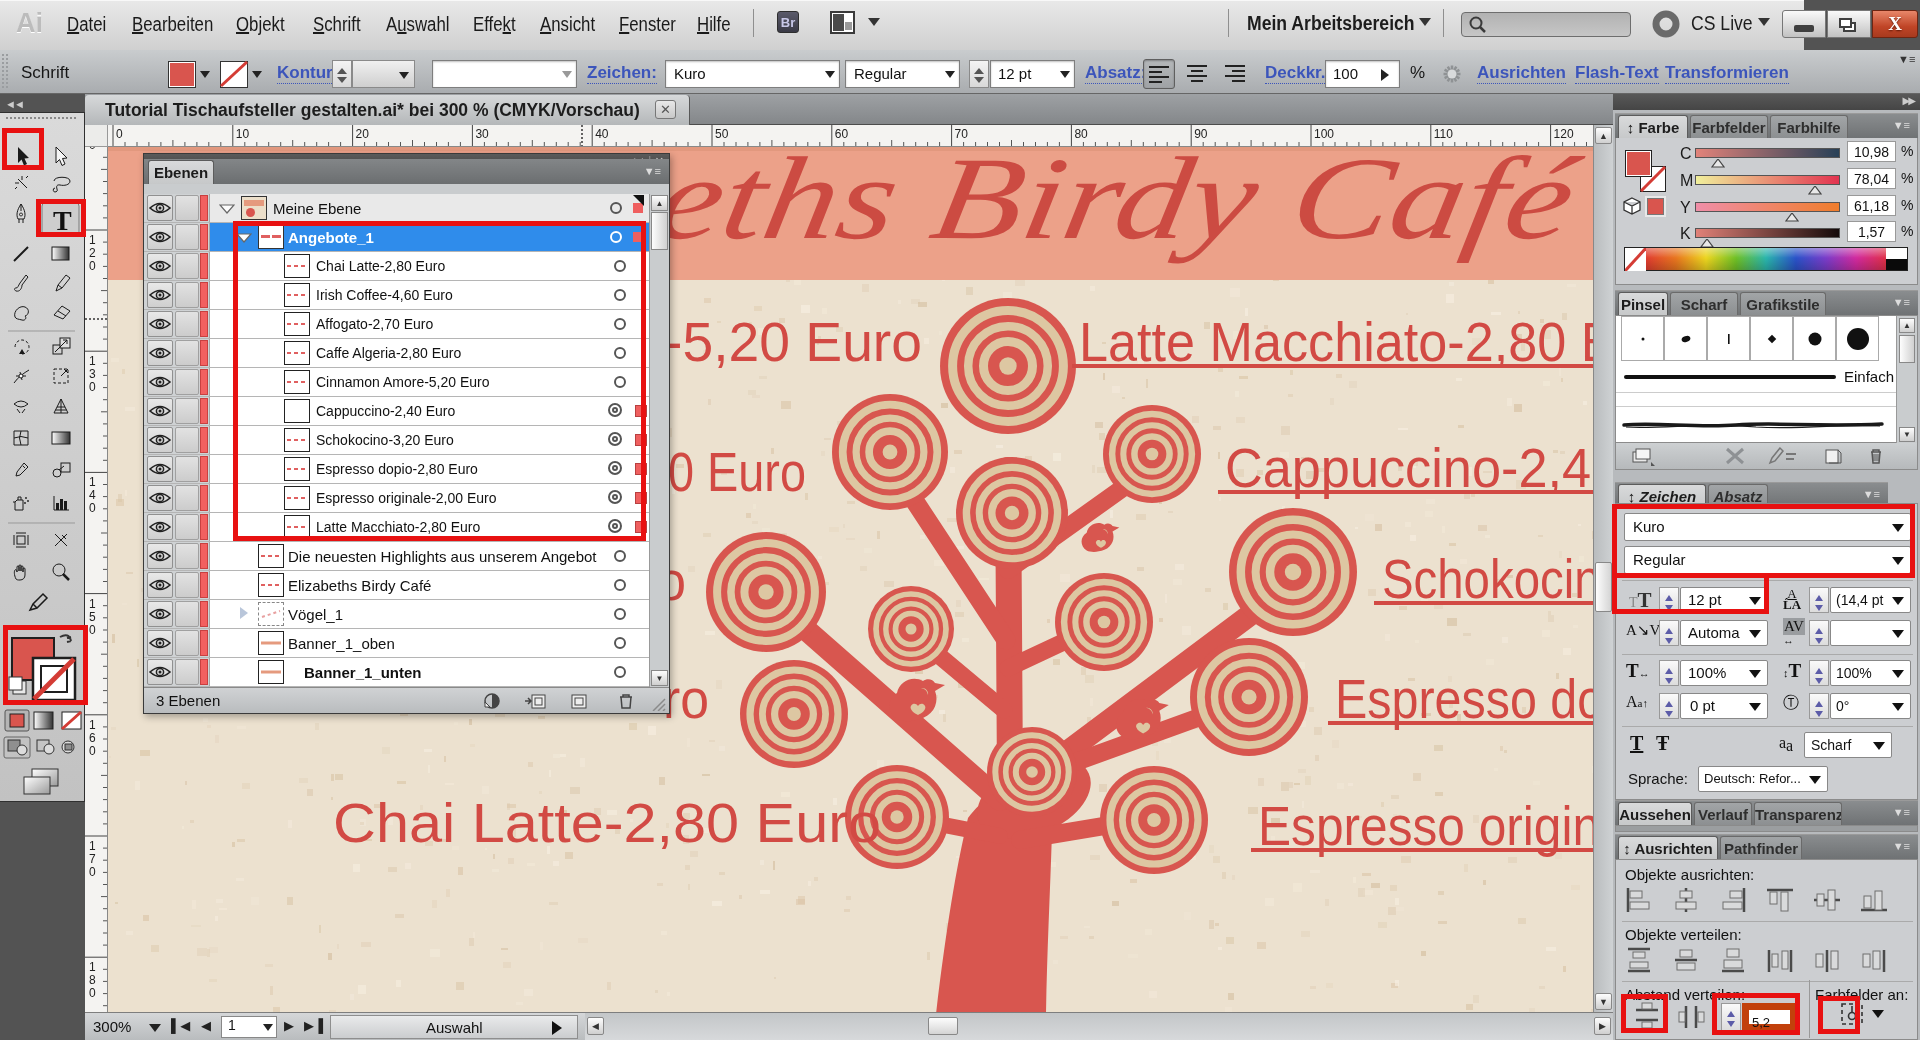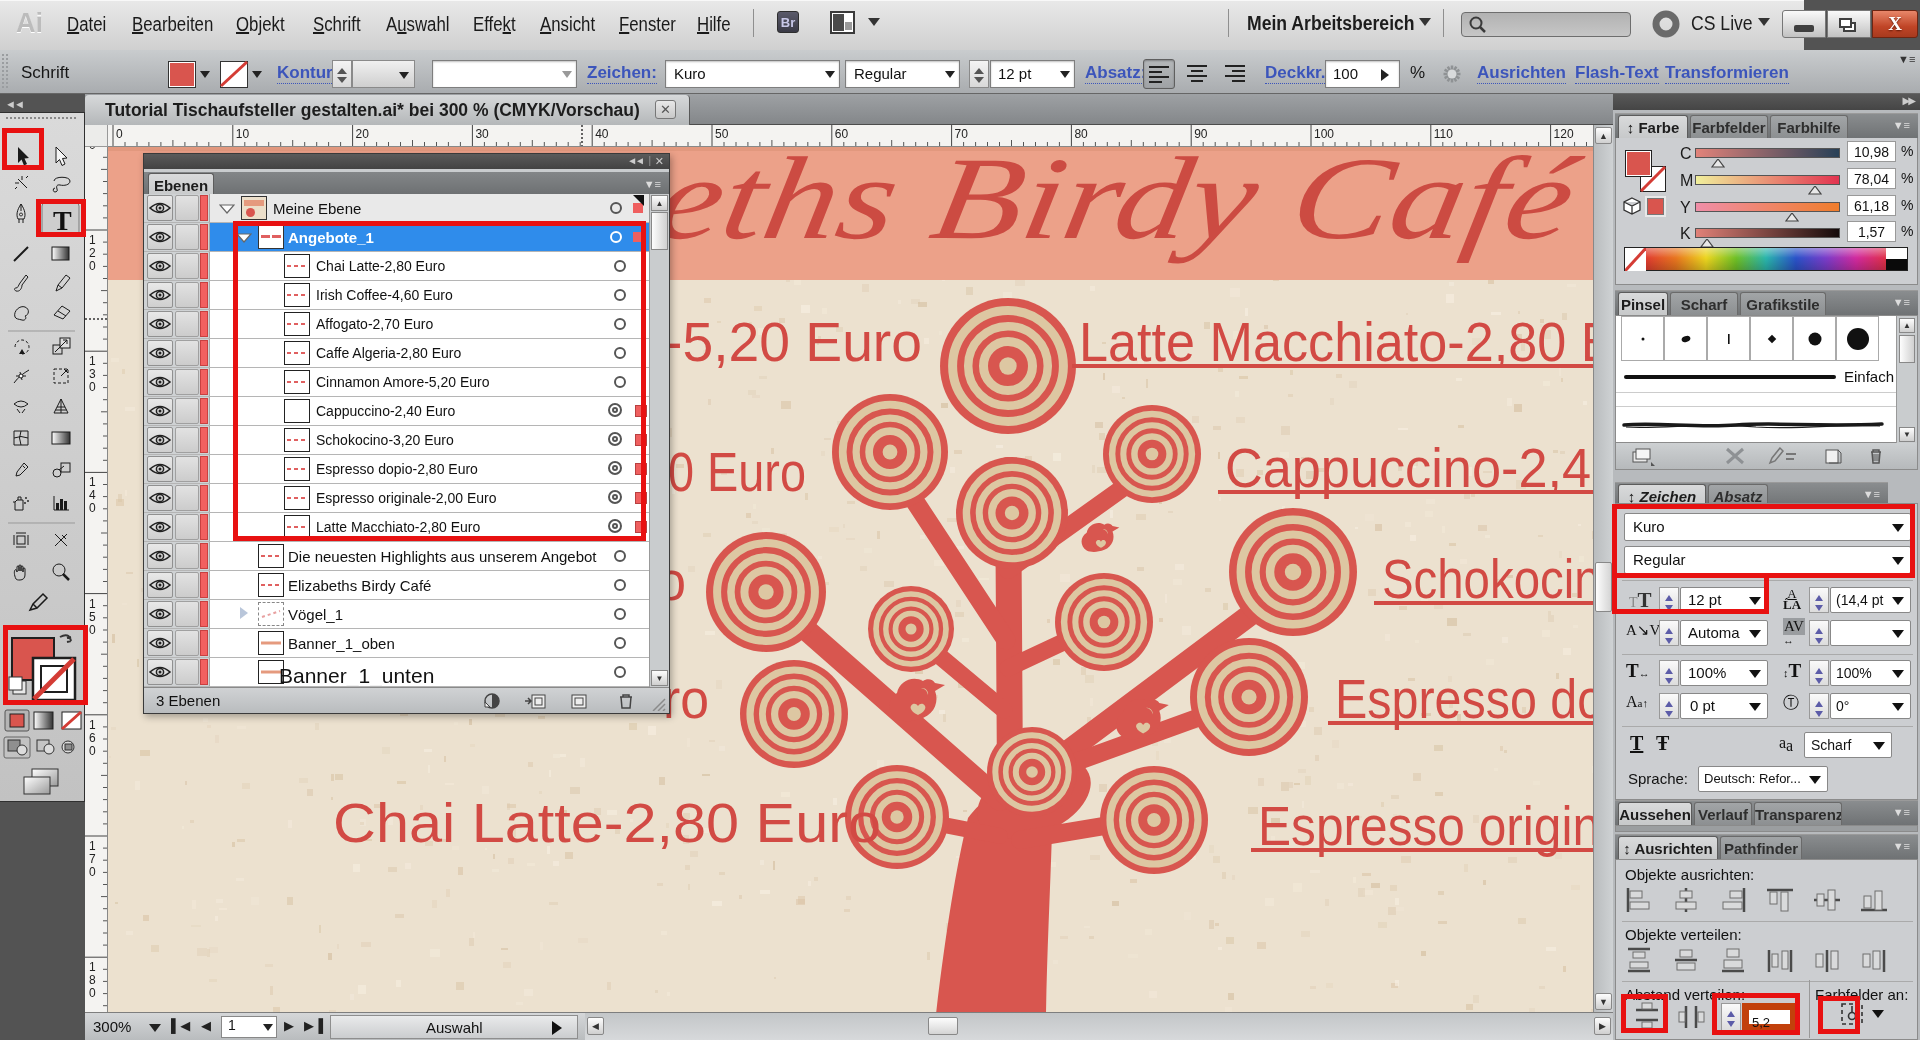--- a/index.html
+++ b/index.html
@@ -1905,21 +1905,21 @@
 </div>
     </div>
 </div>
 
 <div id="layers" class="abs" style="left:143px;top:153px;width:527px;height:561px;background:#c9ccce;border:1px solid #3a3a3a;box-shadow:2px 3px 7px rgba(0,0,0,.3);z-index:10;">
     <div class="abs" style="left:0;top:0;width:525px;height:15px;background:linear-gradient(#5a5a5a,#434343);">
       <span class="abs" style="right:26px;top:1px;color:#ccc;font-size:10px;letter-spacing:-2px;">◄◄</span>
       <span class="abs" style="right:18px;top:1px;color:#999;font-size:10px;">|</span>
       <span class="abs" style="right:5px;top:1px;color:#ccc;font-size:11px;">✕</span>
     </div>
-<div class="abs" style="left:0;top:18px;width:525px;height:25px;background:linear-gradient(#838688,#6b6e70);">
+<div class="abs" style="left:0;top:5px;width:525px;height:25px;background:linear-gradient(#838688,#6b6e70);">
       <div class="abs" style="left:4px;top:1px;width:66px;height:24px;background:linear-gradient(#d9dadb,#c6c8c9);border:1px solid #5c5c5c;border-bottom:none;border-radius:3px 3px 0 0;font-size:15px;font-weight:bold;color:#1c1c1c;text-align:center;line-height:24px;white-space:nowrap;overflow:hidden;">Ebenen</div>
       <div class="abs" style="right:8px;top:6px;color:#ddd;font-size:11px;">▼≡</div>
     </div>
 <div class="abs" style="left:0;top:40px;width:525px;height:493px;background:#fff;"></div>
 <div class="abs" style="left:0;top:40px;width:505px;height:29px;background:#e9e9e9;border-bottom:1px solid #b5b5b5;overflow:hidden;">
 <div class="abs" style="left:0;top:0;width:66px;height:29px;background:#cfd2d4;border-right:1px solid #a8a8a8;"></div>
 <div class="abs" style="left:3px;top:1px;width:26px;height:26px;background:linear-gradient(#e8e8e8,#cfcfcf);border:1px solid #909090;border-radius:2px;">
         <svg width="22" height="16" style="position:absolute;left:1px;top:4px;">
           <path d="M1,8 Q11,-1 21,8 Q11,17 1,8 Z" fill="none" stroke="#222" stroke-width="1.6"></path>
           <circle cx="11" cy="8" r="3.6" fill="none" stroke="#222" stroke-width="1.5"></circle>
@@ -2215,21 +2215,21 @@
           <path d="M1,8 Q11,-1 21,8 Q11,17 1,8 Z" fill="none" stroke="#222" stroke-width="1.6"></path>
           <circle cx="11" cy="8" r="3.6" fill="none" stroke="#222" stroke-width="1.5"></circle>
           <circle cx="11" cy="8" r="1.5" fill="#222"></circle>
         </svg>
       </div>
 <div class="abs" style="left:31px;top:1px;width:24px;height:26px;background:linear-gradient(#e2e2e2,#cccccc);border:1px solid #a0a0a0;border-radius:2px;"></div>
 <div class="abs" style="left:56px;top:1px;width:8px;height:26px;background:#f26060;border:1px solid #c94040;"></div>
 <div class="abs" style="left:114px;top:2px;width:26px;height:24px;background:#fff;border:1.5px solid #222;"><svg width="24" height="22">
           <line x1="2" y1="11" x2="22" y2="11" stroke="#e59a7e" stroke-width="3"></line>
         </svg></div>
-<div class="abs" style="left:135px;top:6px;font-size:21px;color:#111;font-weight:normal;">Banner_1_unten</div>
+<div class="abs" style="left:160px;top:6px;font-size:15px;color:#111;font-weight:bold;">Banner_1_unten</div>
 <div class="abs" style="left:470px;top:8px;width:12px;height:12px;border:2px solid #555;border-radius:50%;"></div>
 </div>
 <div class="abs" style="left:489px;top:41px;width:0;height:0;border-left:11px solid transparent;border-top:11px solid #111;"></div>
 <div class="abs" style="left:505px;top:40px;width:20px;height:493px;background:#c9ccce;border-left:1px solid #999;">
       <div class="abs" style="left:1px;top:1px;width:17px;height:16px;background:linear-gradient(#fdfdfd,#cfcfcf);border:1px solid #888;font-size:8px;text-align:center;line-height:15px;color:#333;">▲</div>
       <div class="abs" style="left:1px;top:18px;width:17px;height:38px;background:linear-gradient(90deg,#fdfdfd,#d0d0d0);border:1px solid #888;"></div>
       <div class="abs" style="left:1px;bottom:1px;width:17px;height:16px;background:linear-gradient(#fdfdfd,#cfcfcf);border:1px solid #888;font-size:8px;text-align:center;line-height:15px;color:#333;">▼</div>
     </div>
 <div class="abs" style="left:0;top:533px;width:525px;height:26px;background:linear-gradient(#d0d2d4,#b9bcbe);border-top:1px solid #8a8a8a;">
       <span class="abs" style="left:12px;top:4px;font-size:15px;color:#111;">3 Ebenen</span>

